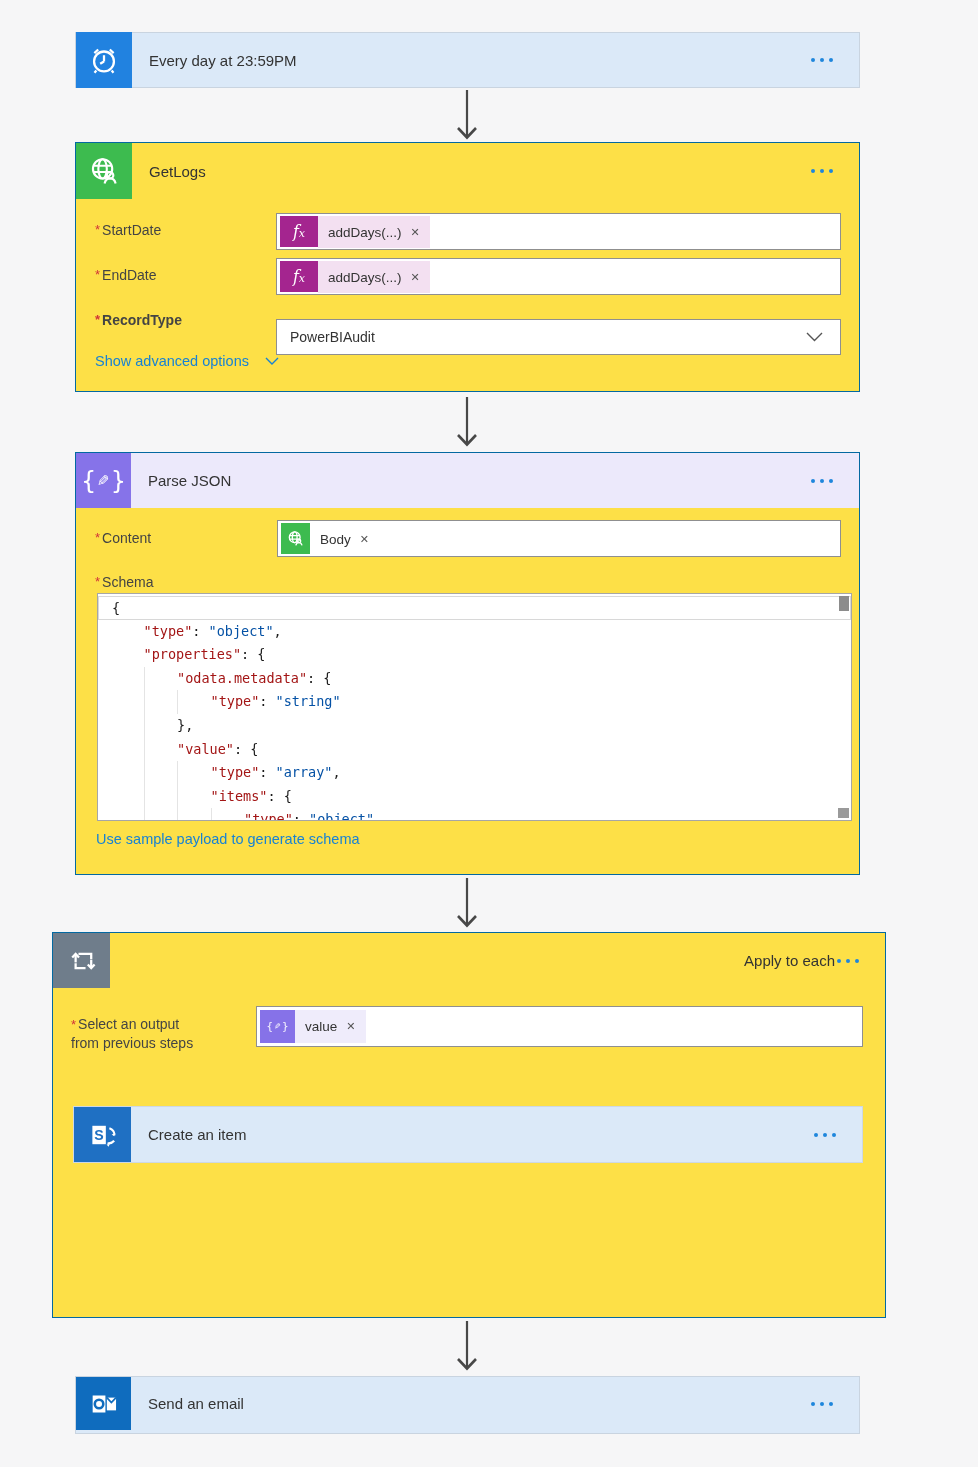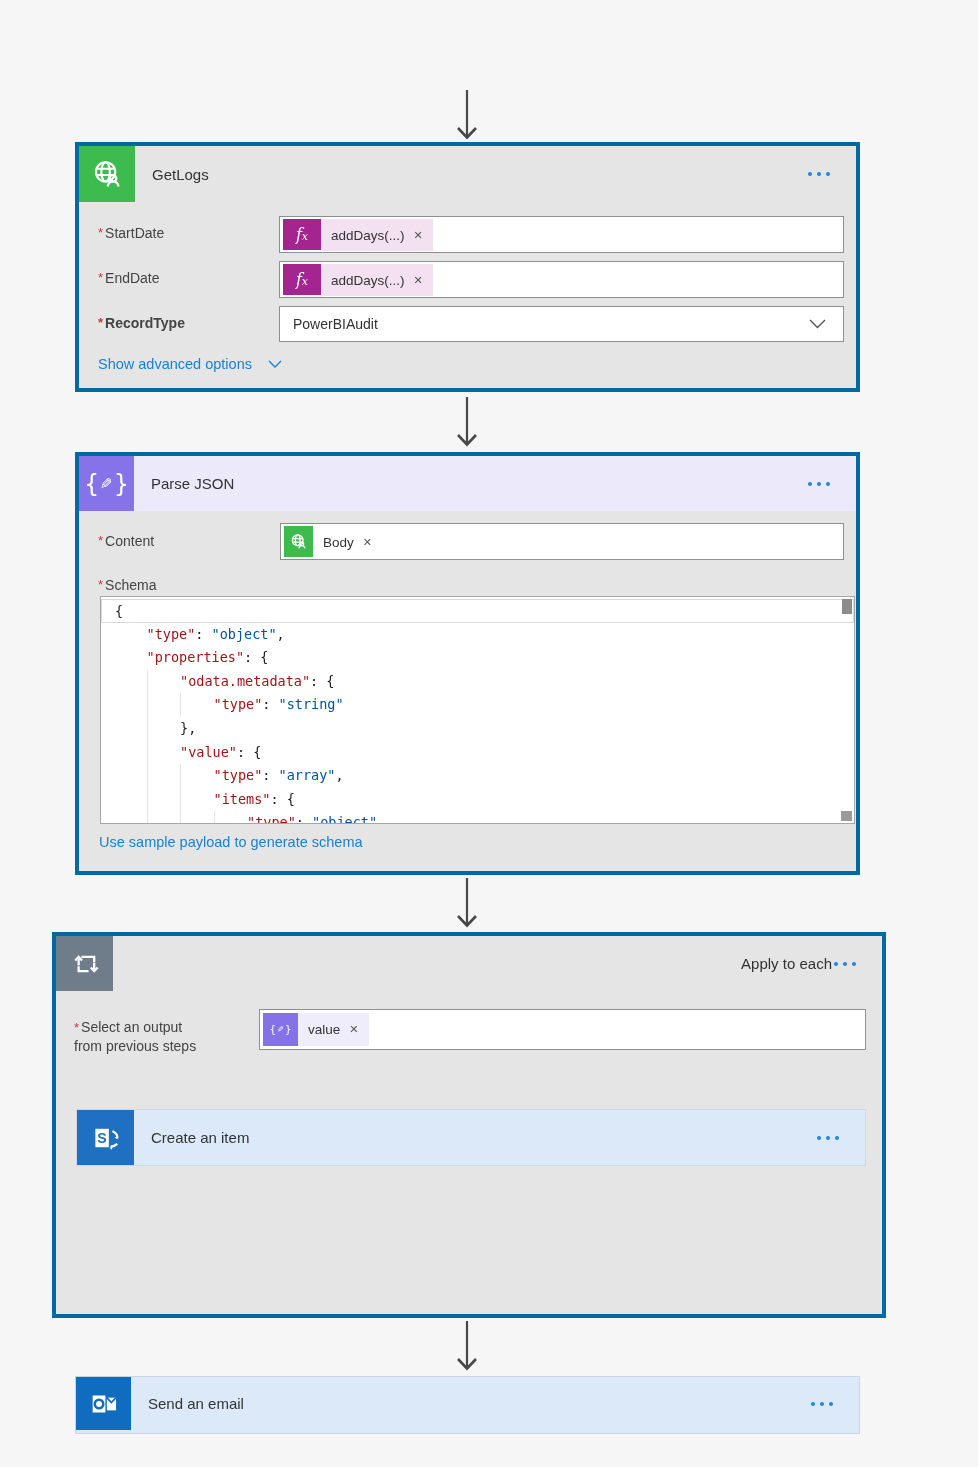--- a/index.html
+++ b/index.html
@@ -1,17 +1,17 @@
 <!DOCTYPE html>
 <html><head>
 <meta charset="utf-8">
 <style>
   html,body{margin:0;padding:0;background:#f6f6f7;font-family:"Liberation Sans",sans-serif;}
   #canvas{position:relative;width:978px;height:1467px;background:#f6f6f7;overflow:hidden;}
-  .card{position:absolute;box-sizing:border-box;background:#e5e5e5;border:4px solid #0369a1;}
+  .card{position:absolute;box-sizing:border-box;background:#fde047;border:1px solid #0369a1;}
   .hdr{display:flex;align-items:center;height:56px;cursor:pointer;}
   .hdr-icon{width:56px;height:56px;flex:0 0 56px;display:flex;align-items:center;justify-content:center;}
   .hdr-icon svg{width:34px;height:34px;}
   .hdr-title{margin-left:17px;font-size:15px;color:#333;flex:1;white-space:nowrap;}
   .dots{display:flex;gap:5px;margin-right:24px;align-items:center;cursor:pointer;padding:6px 2px;}
   .dot{width:4px;height:4px;border-radius:50%;background:#1e86dc;}
   .flat-card{border:1px solid #c9d4e0;background:#dbe9f8;}
   .flat-card .hdr{height:54px;}
   .lbl{position:absolute;font-size:14px;color:#444;white-space:nowrap;}
   .req{color:#d13438;margin-right:2px;font-size:13px;vertical-align:top;}
@@ -52,20 +52,38 @@
   .arrow{position:absolute;width:26px;}
   .addaction{position:absolute;display:flex;align-items:center;justify-content:center;gap:10px;cursor:pointer;}
   .addaction span{color:#1782d4;font-size:15px;}
   .two-line{line-height:19px;}
 </style>
 </head>
 <body>
 
 <div id="canvas">
 
+  <div class="card flat-card" style="left:75px;top:32px;width:785px;height:56px;">
+    <div class="hdr">
+      <div class="hdr-icon" style="background:#2182e0;">
+        <svg viewBox="0 0 24 24" fill="none" stroke="#fff" stroke-width="1.6">
+          <circle cx="12" cy="13" r="7"></circle>
+          <path d="M12 13V8.7M12 13l-2.7 1.7"></path>
+          <path d="M5.2 7.1l2.7-2.5M18.8 7.1l-2.7-2.5"></path>
+          <path d="M6.6 19.4L5.3 21M17.4 19.4l1.3 1.6"></path>
+        </svg>
+      </div>
+      <div class="hdr-title">Every day at 23:59PM</div>
+      <div class="dots">
+          <i class="dot"></i>
+          <i class="dot"></i>
+          <i class="dot"></i>
+        </div>
+    </div>
+  </div>
 
   <svg class="arrow" style="left:454px;top:90px;height:52px;" viewBox="0 0 26 52">
     <path d="M13 0V46" stroke="#484848" stroke-width="2.2" fill="none"></path>
     <path d="M4 38L13 47.5 22 38" stroke="#484848" stroke-width="2.6" fill="none"></path>
   </svg>
 
   <div class="card" style="left:75px;top:142px;width:785px;height:250px;">
     <div class="hdr">
       <div class="hdr-icon" style="background:#3dbb4f;">
         <svg viewBox="0 0 24 24" fill="none" stroke="#fff" stroke-width="1.5">
@@ -104,21 +122,21 @@
             <span class="fxg">f<em>x</em></span>
           </div>
         <div class="tok-label">
             <span>addDays(...)</span>
             <span class="tok-x">✕</span>
           </div>
       </div>
     </div>
 
     <div class="lbl" style="left:19px;top:169px;font-weight:bold;"><span class="req">*</span><span>RecordType</span></div>
-    <div class="inputbox" style="left:200px;top:160px;width:565px;height:36px;cursor:pointer;">
+    <div class="inputbox" style="left:200px;top:176px;width:565px;height:36px;cursor:pointer;">
       <div class="ddtext">PowerBIAudit</div>
       <svg class="chev" width="17" height="10" viewBox="0 0 17 10">
         <path d="M1 1l7.5 7.5L16 1" stroke="#555" stroke-width="1.4" fill="none"></path>
       </svg>
     </div>
 
     <div class="link" style="left:19px;top:210px;">
       <span>Show advanced options</span>
       <svg width="14" height="8" viewBox="0 0 14 8">
         <path d="M1 1l6 6 6-6" stroke="#1782d4" stroke-width="1.4" fill="none"></path>

